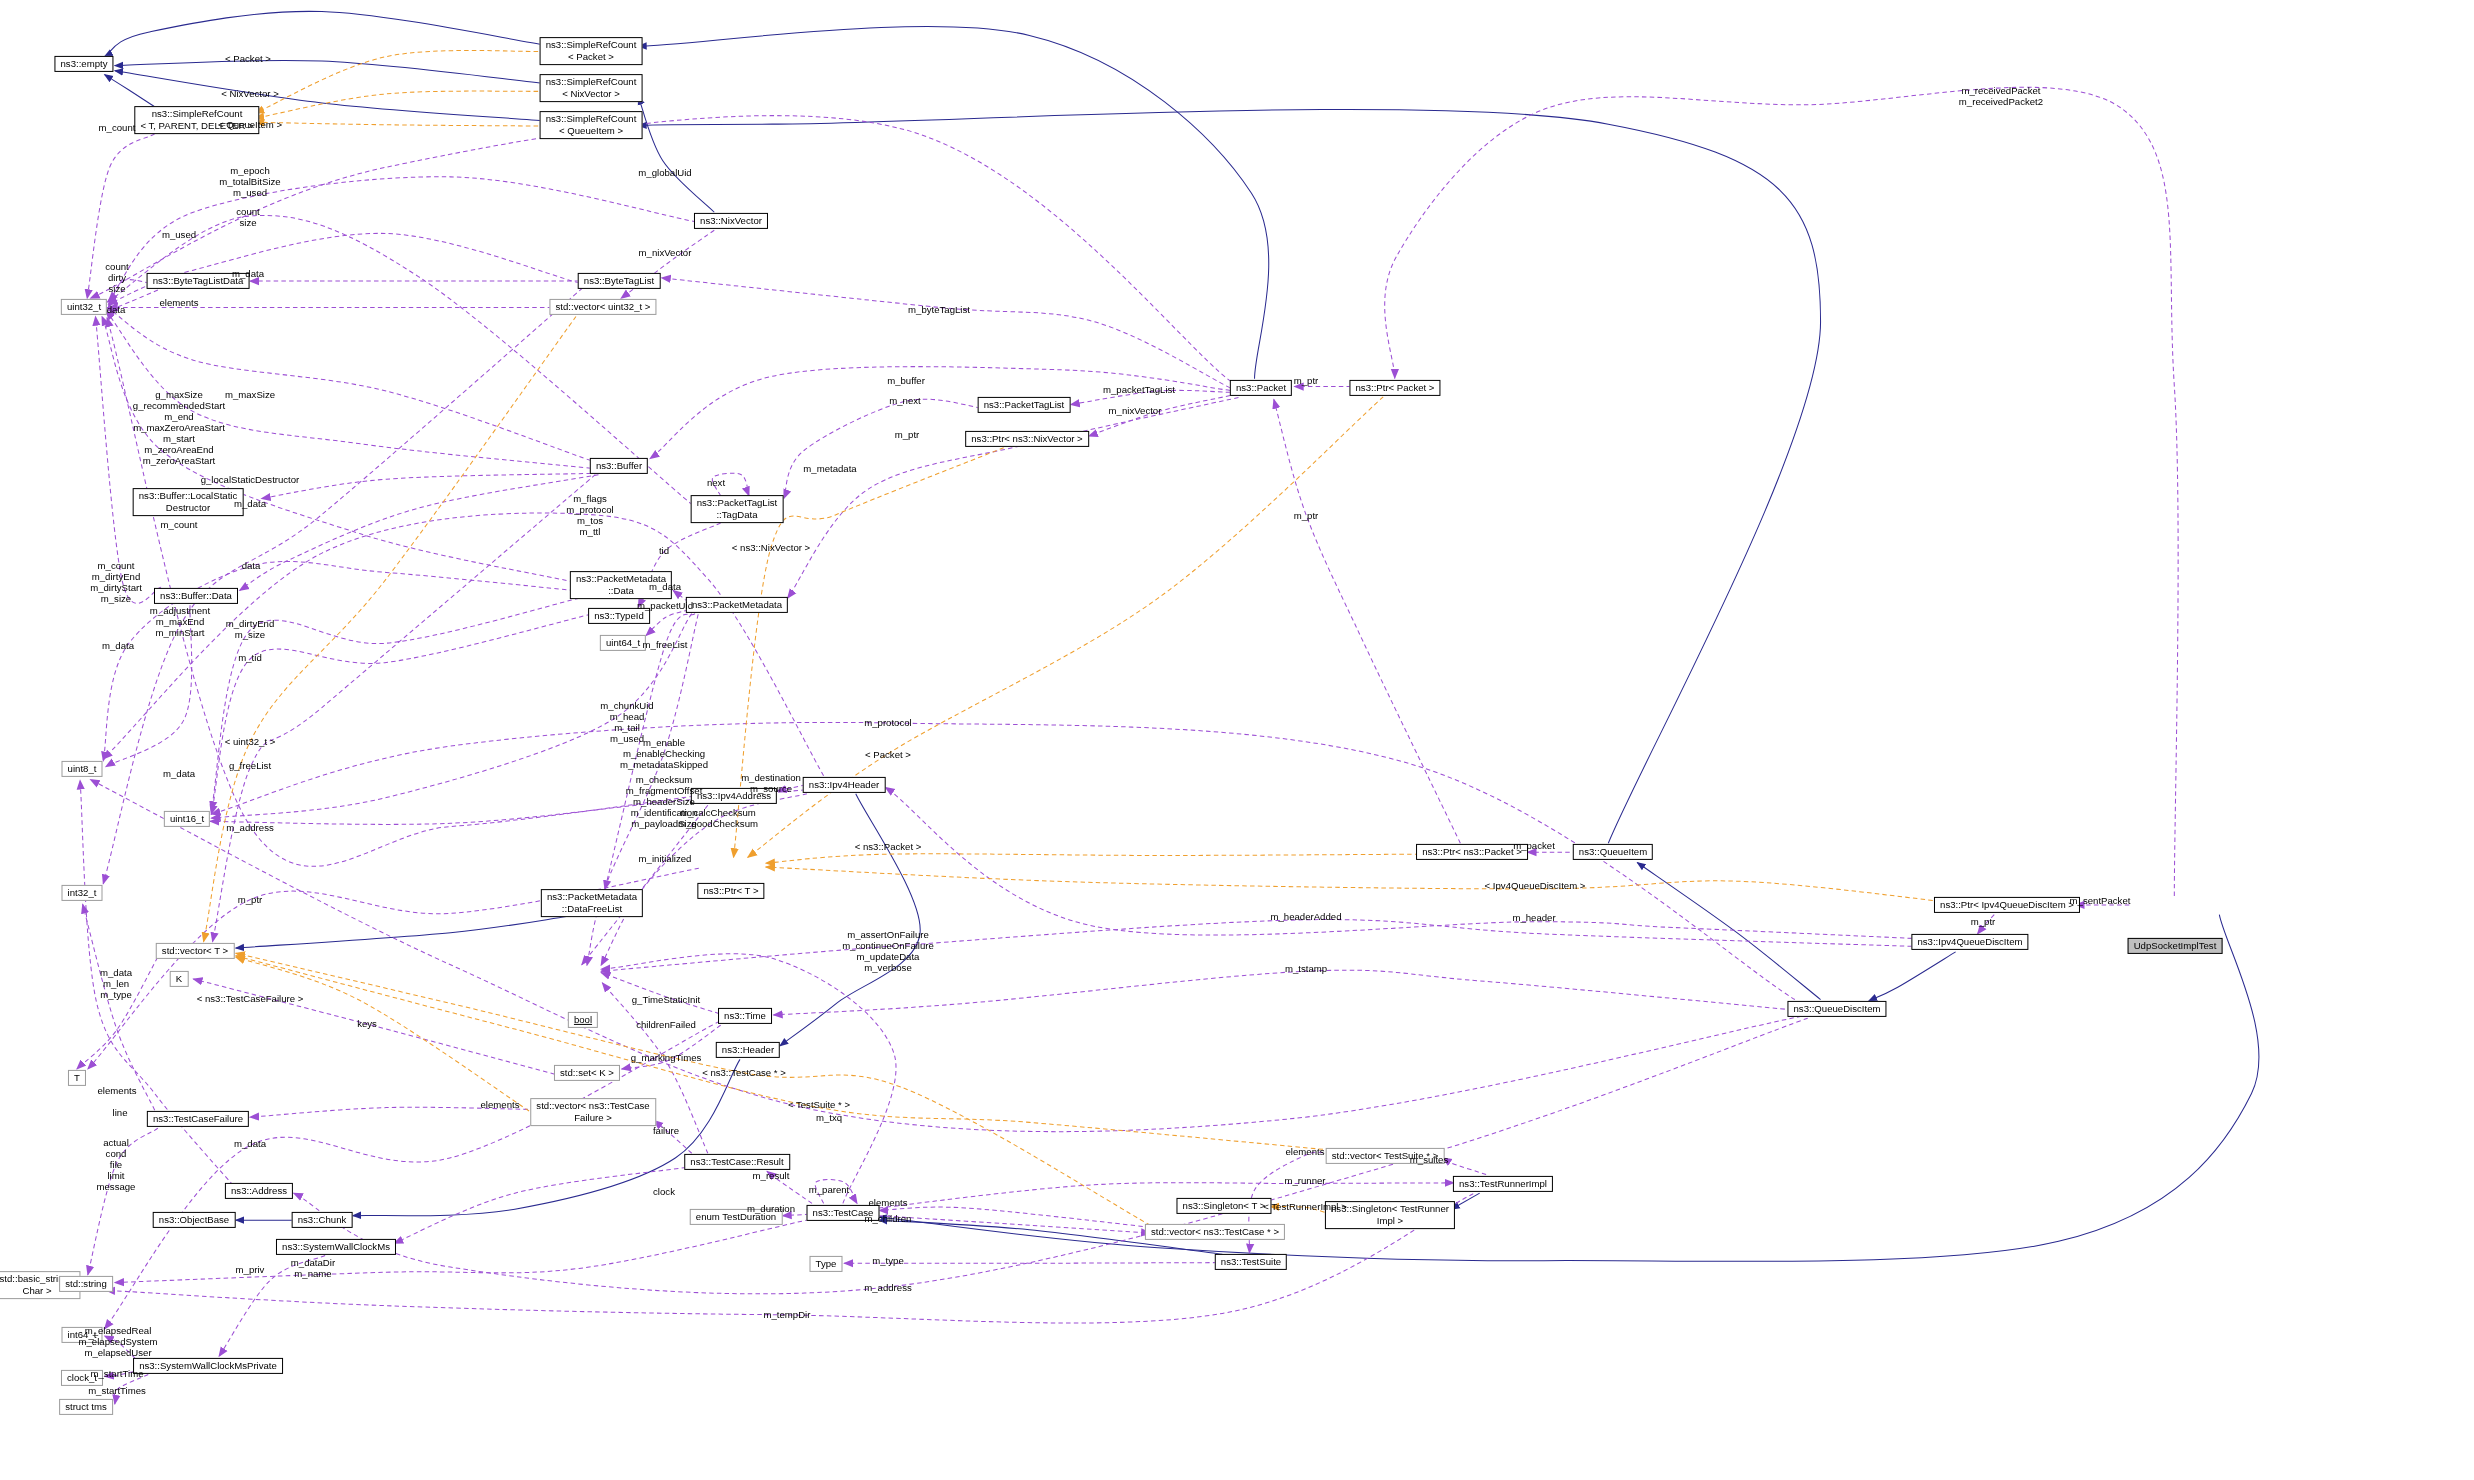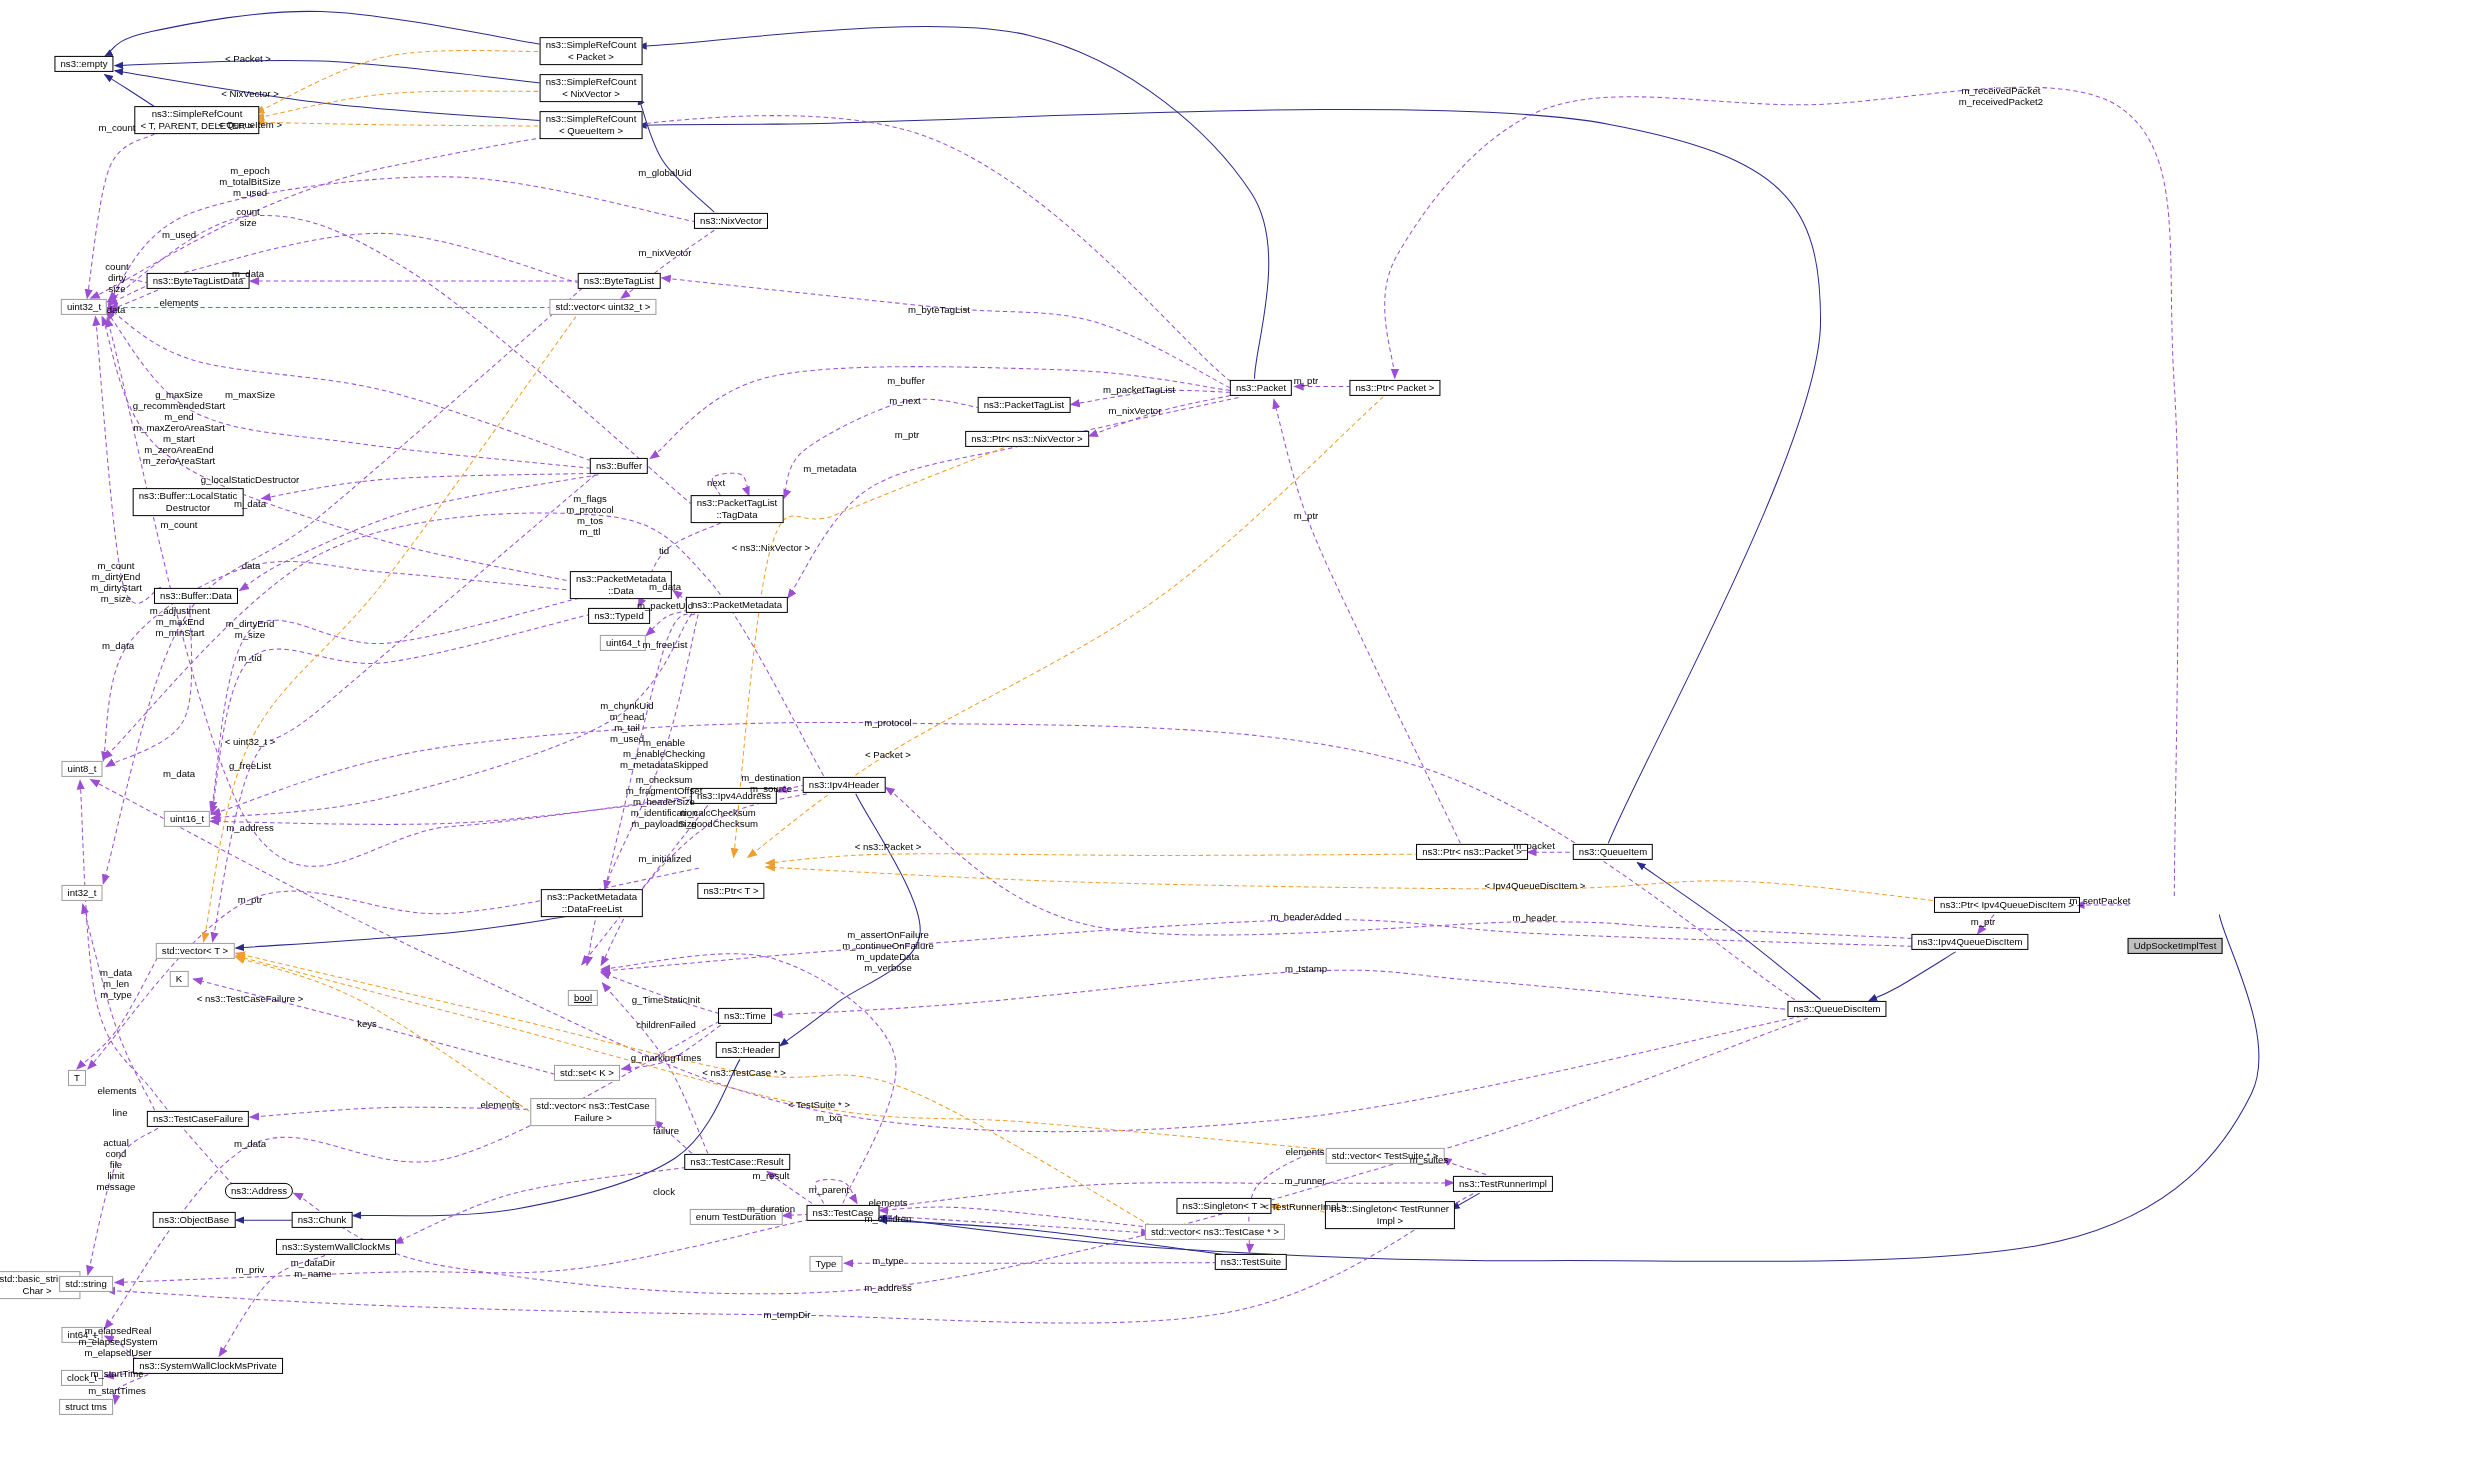--- a/index.html
+++ b/index.html
@@ -173,31 +173,31 @@
 ::TagData</div>
     <div class="node" style="left: 737px; top: 605px;">ns3::PacketMetadata</div>
     <div class="node" style="left: 734px; top: 796px;">ns3::Ipv4Address</div>
     <div class="node" style="left: 844px; top: 785px;">ns3::Ipv4Header</div>
     <div class="node" style="left: 731px; top: 867px; margin-top: 24px;">ns3::Ptr&lt; T &gt;</div>
     <div class="node" style="left: 592px; top: 903px;">ns3::PacketMetadata
 ::DataFreeList</div>
     <div class="node ext" style="left: 82px; top: 769px;">uint8_t</div>
     <div class="node ext" style="left: 187px; top: 819px;">uint16_t</div>
     <div class="node ext" style="left: 82px; top: 893px;">int32_t</div>
-    <div class="node ext" style="left: 583px; top: 998px; text-decoration: underline;">bool</div>
+    <div class="node ext" style="left: 583px; top: 1020px; text-decoration: underline;">bool</div>
     <div class="node ext" style="left: 195px; top: 951px;">std::vector&lt; T &gt;</div>
     <div class="node ext" style="left: 179px; top: 979px;">K</div>
     <div class="node ext" style="left: 77px; top: 1078px;">T</div>
     <div class="node ext" style="left: 587px; top: 1073px;">std::set&lt; K &gt;</div>
     <div class="node ext" style="left: 593px; top: 1112px;">std::vector&lt; ns3::TestCase
 Failure &gt;</div>
     <div class="node" style="left: 745px; top: 1016px;">ns3::Time</div>
     <div class="node" style="left: 748px; top: 1050px;">ns3::Header</div>
     <div class="node" style="left: 198px; top: 1119px;">ns3::TestCaseFailure</div>
-    <div class="node" style="left: 259px; top: 1191px; border-radius: 8px;">ns3::Address</div>
+    <div class="node" style="left: 259px; top: 1191px;">ns3::Address</div>
     <div class="node" style="left: 194px; top: 1220px;">ns3::ObjectBase</div>
     <div class="node" style="left: 322px; top: 1220px;">ns3::Chunk</div>
     <div class="node" style="left: 336px; top: 1247px;">ns3::SystemWallClockMs</div>
     <div class="node ext" style="left: 37px; top: 1285px;">std::basic_string&lt;
 Char &gt;</div>
     <div class="node ext" style="left: 86px; top: 1284px;">std::string</div>
     <div class="node ext" style="left: 82px; top: 1335px;">int64_t</div>
     <div class="node ext" style="left: 82px; top: 1378px;">clock_t</div>
     <div class="node ext" style="left: 86px; top: 1407px;">struct tms</div>
     <div class="node" style="left: 208px; top: 1366px;">ns3::SystemWallClockMsPrivate</div>

